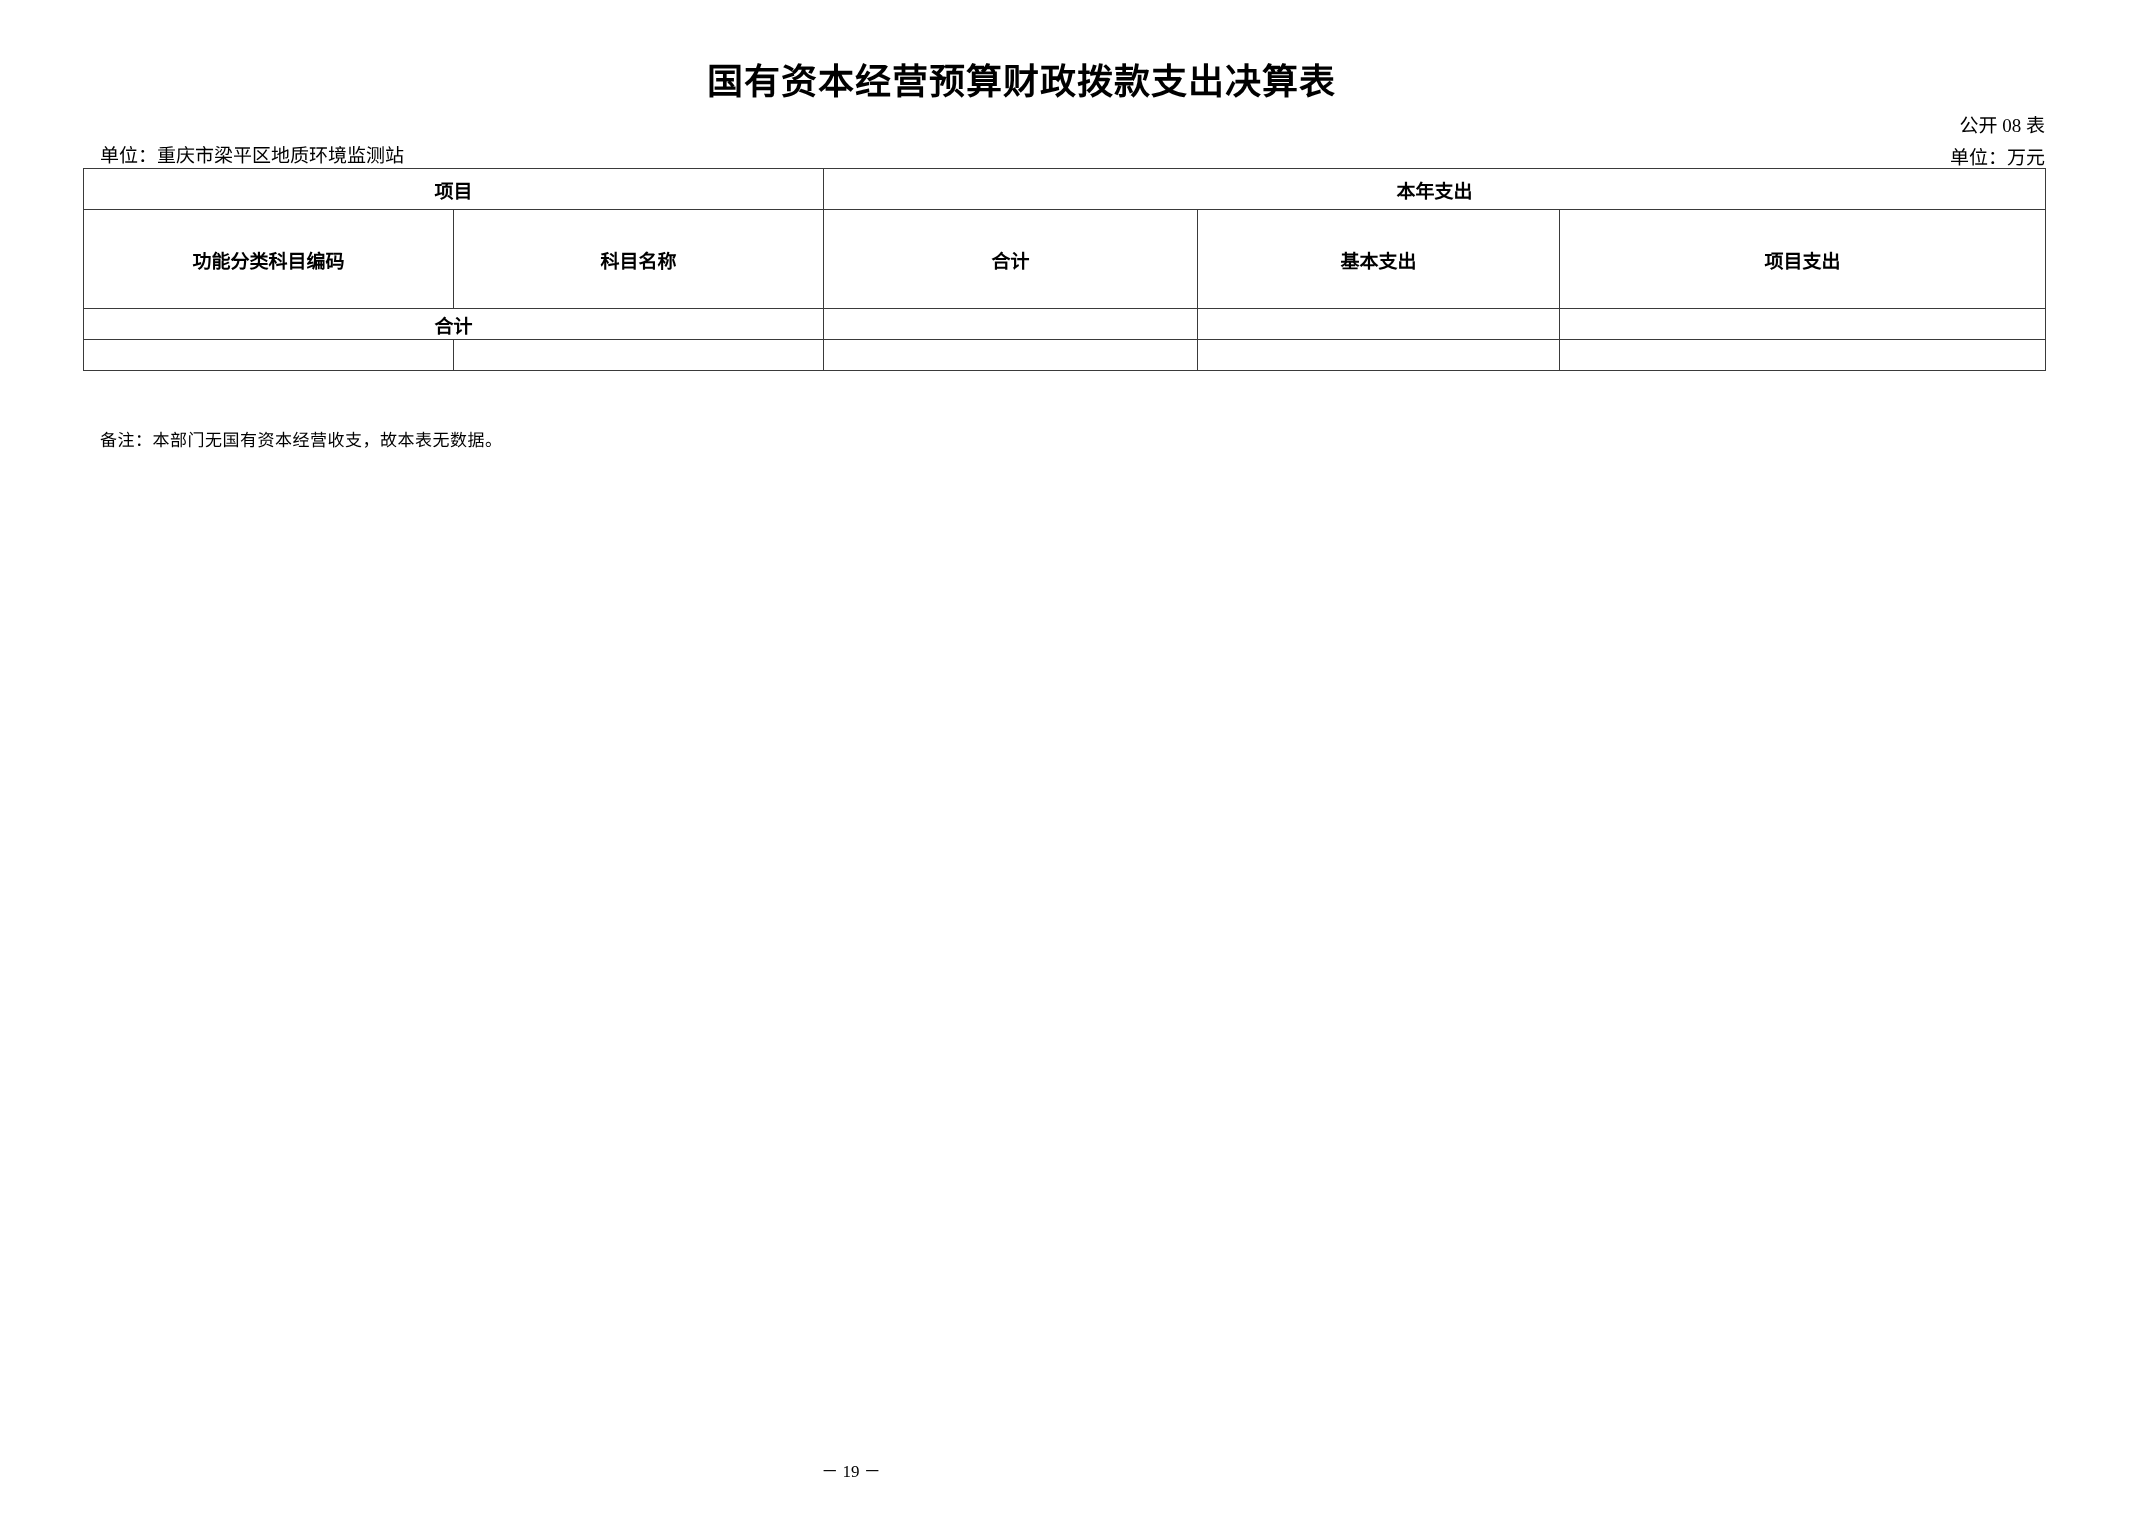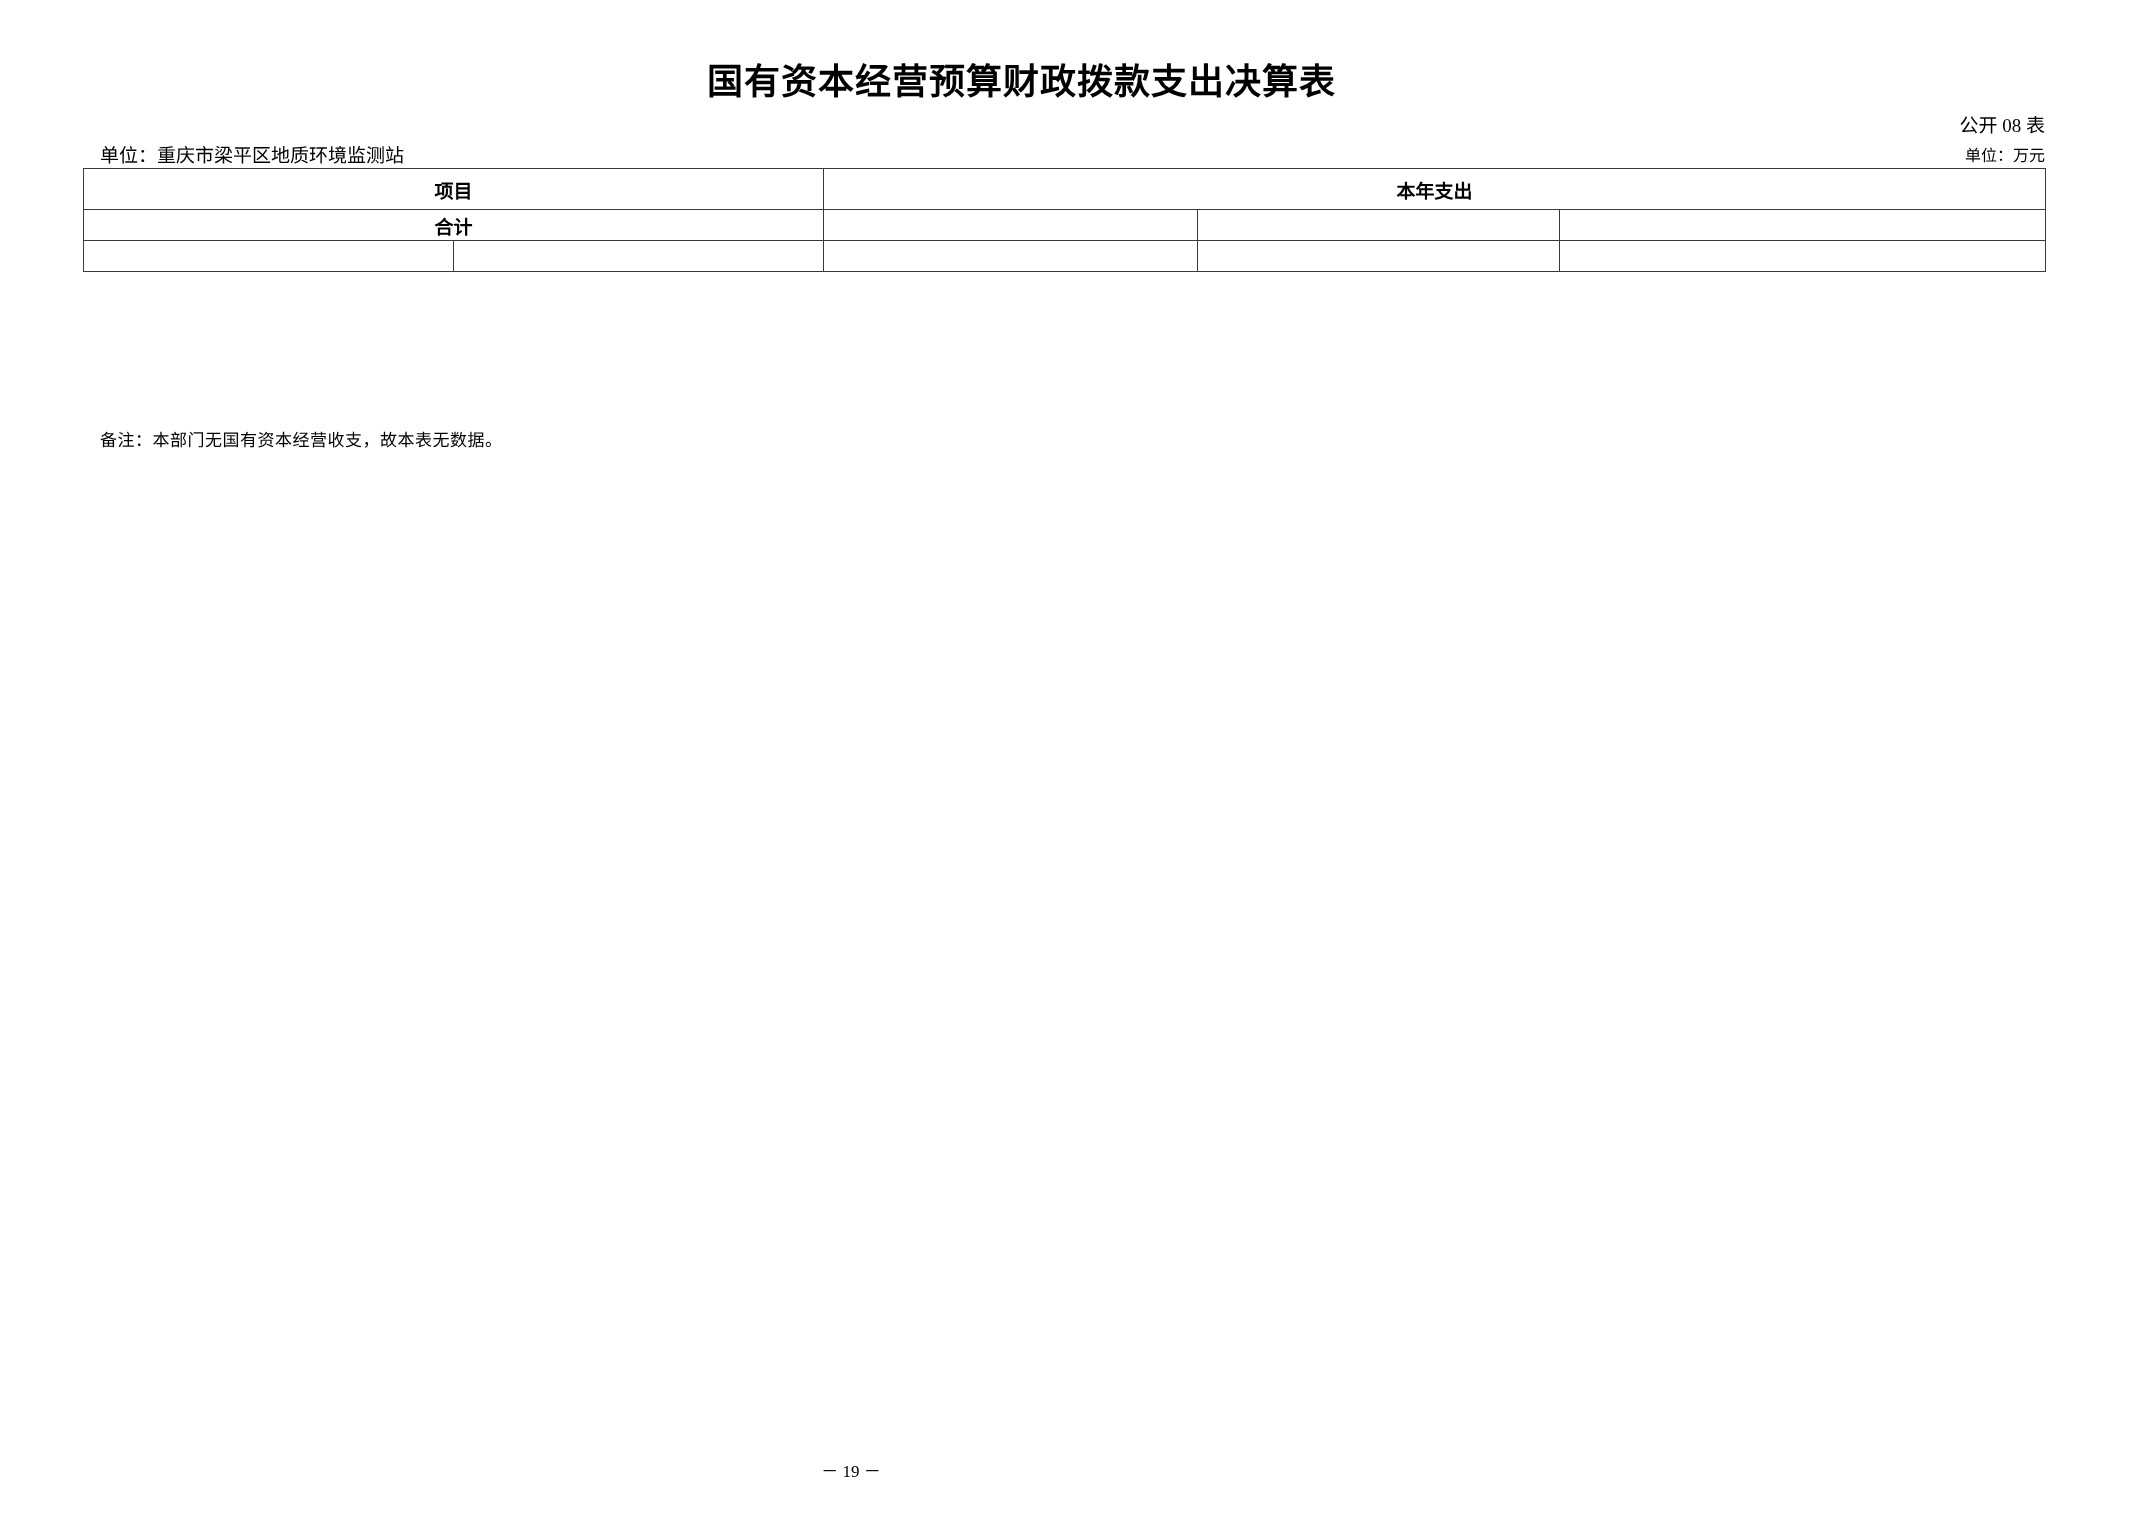--- a/index.html
+++ b/index.html
@@ -42,21 +42,21 @@
   .unit-name {
     position: absolute;
     top: 140px;
     left: 100px;
     font-size: 19px;
   }
   .unit-measure {
     position: absolute;
     top: 142px;
     right: 104px;
-    font-size: 16px;
+    font-size: 19px;
   }
   table.main {
     position: absolute;
     top: 168px;
     left: 83px;
     width: 1962px;
     border-collapse: collapse;
     table-layout: fixed;
   }
   table.main td {
@@ -116,20 +116,27 @@
       <col style="width:374px">
       <col style="width:362px">
       <col style="width:486px">
     </colgroup>
     <tbody>
       <tr>
         <td class="h-top" colspan="2">项目</td>
         <td class="h-top" colspan="3">本年支出</td>
       </tr>
       <tr>
+        <td class="h-mid">功能分类科目编码</td>
+        <td class="h-mid">科目名称</td>
+        <td class="h-mid">合计</td>
+        <td class="h-mid">基本支出</td>
+        <td class="h-mid">项目支出</td>
+      </tr>
+      <tr>
         <td class="h-row" colspan="2">合计</td>
         <td class="h-row blank"></td>
         <td class="h-row blank"></td>
         <td class="h-row blank"></td>
       </tr>
       <tr>
         <td class="h-row blank"></td>
         <td class="h-row blank"></td>
         <td class="h-row blank"></td>
         <td class="h-row blank"></td>

